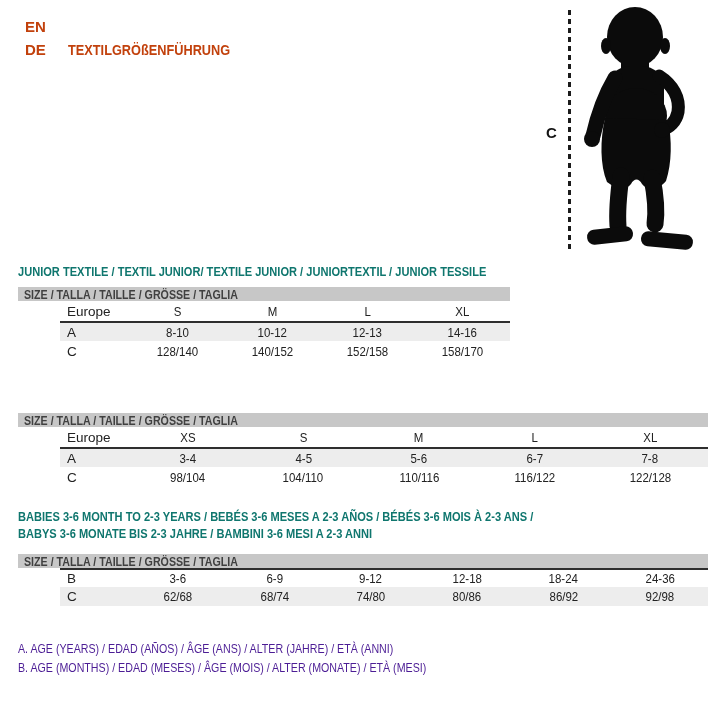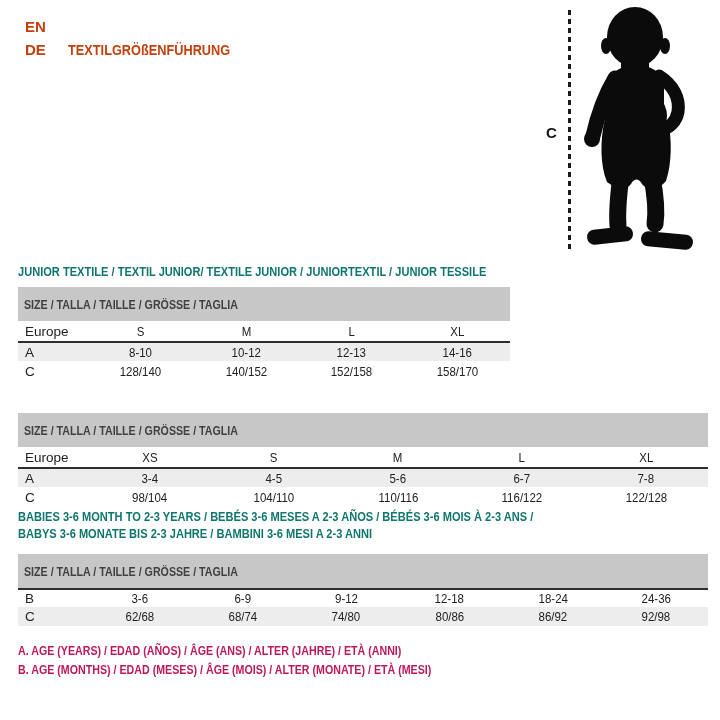--- a/index.html
+++ b/index.html
@@ -23,36 +23,36 @@
   .toddler{position:absolute; left:575px; top:0px;}
 
   
   .sec-title{position:absolute; left:18px; font-weight:bold; font-size:13.5px; color:#0f766e; line-height:17px;}
   .sub{font-size:9px; font-weight:bold; vertical-align:-2px;}
 
   .tbl{position:absolute; left:18px;}
   .tbl-1{width:492px; top:287px;}
   .tbl-2{width:690px; top:413px;}
   .tbl-3{width:690px; top:554px;}
-  .t-header{height:34px; background:#c7c7c7; display:flex; align-items:center;
+  .t-header{height:14px; background:#c7c7c7; display:flex; align-items:center;
     padding-left:6px; font-weight:bold; font-size:13px; color:#404040; box-sizing:border-box;}
-  .t-row{display:flex; height:20px; align-items:center; font-size:13.5px; color:#222; box-sizing:border-box;}
+  .t-row{display:flex; height:20px; align-items:center; font-size:13.5px; color:#222; box-sizing:border-box;margin-left:42px;}
   .tbl-3 .t-row{height:19px;}
   .t-lab{width:70px; padding-left:7px; box-sizing:border-box;}
   .t-cell{flex:1; text-align:center;}
   .shade{background:#ededed;}
   .darkline{border-top:2px solid #2e2e2e;}
 
   .title-1{top:263px;}
   .title-2{top:384px;}
   .title-3{top:508px;}
 
   
   .footnotes{position:absolute; left:18px; top:641px;}
-  .foot-row{height:19.3px; display:flex; align-items:center; font-weight:bold; font-size:13px; color:#be185d;}
+  .foot-row{height:19.3px; display:flex; align-items:flex-start; font-weight:normal; font-size:13px; color:#4c1d95;}
 </style>
 </head>
 <body>
 
 <div class="canvas">
 
   <div class="langs">
     <div class="lang-row">
       <span class="lang-code">EN</span>
     </div>

